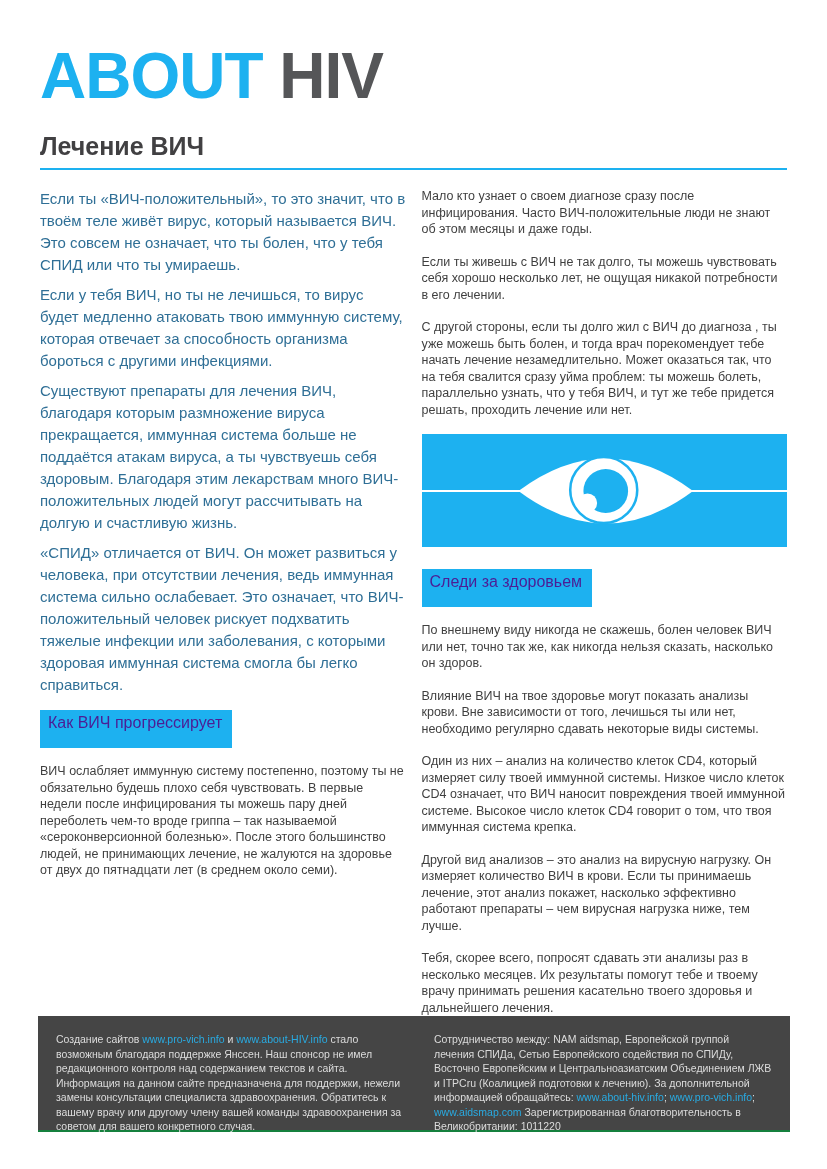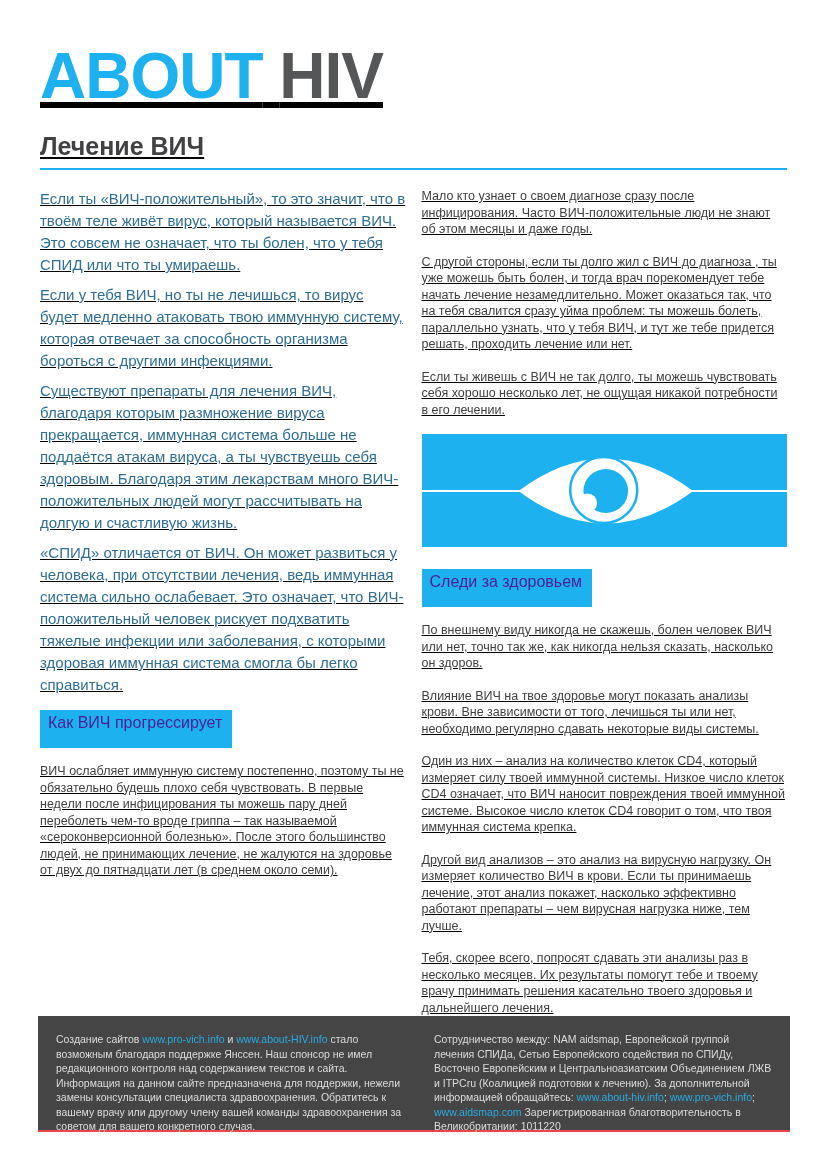--- a/index.html
+++ b/index.html
@@ -14,21 +14,20 @@
   * { box-sizing: border-box; }
   html, body { margin: 0; padding: 0; background: #ffffff; }
   .page {
     position: relative;
     width: 827px;
     height: 1169px;
     background: #ffffff;
     font-family: "Liberation Sans", sans-serif;
     overflow: hidden;
     margin: 0 auto;
-    text-decoration: underline;
   }
   .content { padding: 0 40px; }
 
   
   .title {
     margin: 44px 0 0;
     font-size: 64px;
     font-weight: 800;
     line-height: 1.0;
     letter-spacing: -1px;
@@ -82,21 +81,21 @@
   .eye-banner svg { display: block; width: 100%; height: 100%; }
 
   
   .footer {
     position: absolute;
     left: 38px;
     top: 1016px;
     width: 752px;
     height: 116px;
     background: var(--footer-bg);
-    border-bottom: 2px solid #ef4444;
+    border-bottom: 2px solid #15803d;
     color: var(--footer-text);
     display: flex;
     gap: 26px;
     padding: 16px 18px 14px 18px;
     font-size: 10.5px;
     line-height: 14.5px;
   }
   .footer .fcol-left { width: 352px; flex: none; }
   .footer .fcol-right { flex: 1; min-width: 0; }
   .footer a, .footer .flink {
@@ -123,22 +122,22 @@
         <p class="intro">Существуют препараты для лечения ВИЧ, благодаря которым размножение вируса прекращается, иммунная система больше не поддаётся атакам вируса, а ты чувствуешь себя здоровым. Благодаря этим лекарствам много ВИЧ-положительных людей могут рассчитывать на долгую и счастливую жизнь.</p>
         <p class="intro">«СПИД» отличается от ВИЧ.  Он может развиться у человека, при отсутствии лечения,  ведь иммунная система сильно ослабевает. Это означает, что ВИЧ-положительный человек рискует подхватить тяжелые инфекции или заболевания, с которыми здоровая иммунная система смогла бы легко справиться.</p>
 
         <div class="section-chip">Как ВИЧ прогрессирует</div>
 
         <p class="body-dark">ВИЧ ослабляет иммунную систему постепенно, поэтому ты не обязательно будешь плохо себя чувствовать. В первые недели после инфицирования ты можешь пару дней переболеть чем-то вроде гриппа – так называемой «сероконверсионной болезнью». После этого большинство людей, не принимающих лечение, не жалуются на здоровье от двух до пятнадцати лет (в среднем около семи).</p>
       </div>
 
       <div class="col col-right">
         <p class="body-dark">Мало кто узнает о своем диагнозе сразу после инфицирования. Часто ВИЧ-положительные люди не знают об этом месяцы и даже годы.</p>
+        <p class="body-dark">Если ты живешь с ВИЧ не так долго, ты можешь чувствовать себя хорошо несколько лет, не ощущая никакой потребности в его лечении.</p>
         <p class="body-dark">С другой стороны, если ты долго жил с ВИЧ до диагноза , ты уже можешь  быть болен, и тогда врач  порекомендует тебе начать лечение незамедлительно. Может оказаться так, что на тебя свалится сразу уйма проблем: ты можешь болеть, параллельно узнать, что у тебя ВИЧ,  и тут же тебе придется решать, проходить лечение или нет.</p>
-        <p class="body-dark">Если ты живешь с ВИЧ не так долго, ты можешь чувствовать себя хорошо несколько лет, не ощущая никакой потребности в его лечении.</p>
 
         <div class="eye-banner">
           <svg viewBox="0 0 360 113" preserveAspectRatio="none">
 
             <rect x="0" y="56" width="360" height="2" fill="#ffffff"></rect>
 
             <path d="M 95 57 Q 181 -8 267 57 Q 181 122 95 57 Z" fill="#ffffff"></path>
 
             <circle cx="179" cy="56" r="33" fill="#ffffff" stroke="var(--accent)" stroke-width="2.5"></circle>
 

